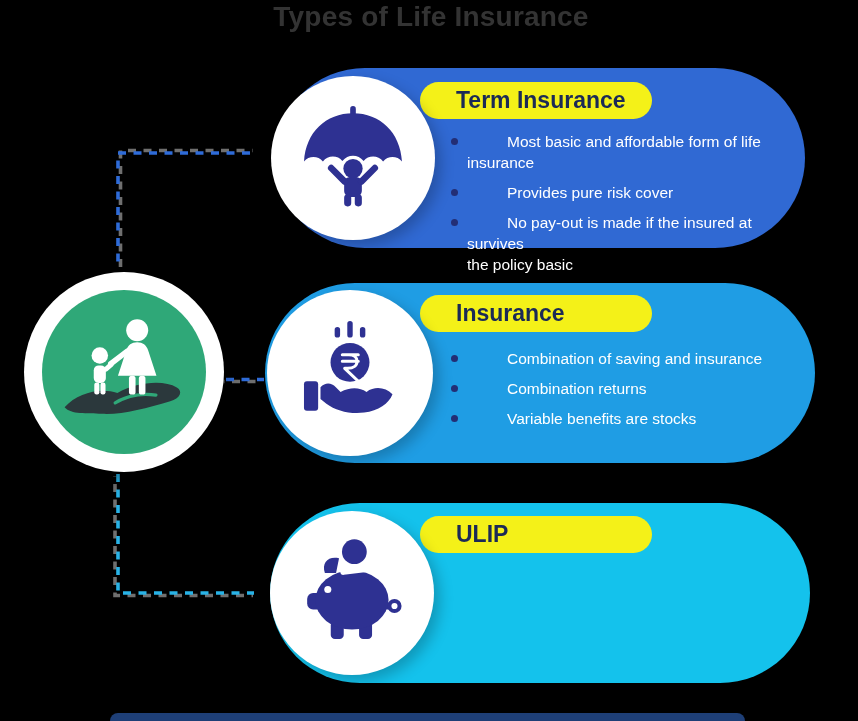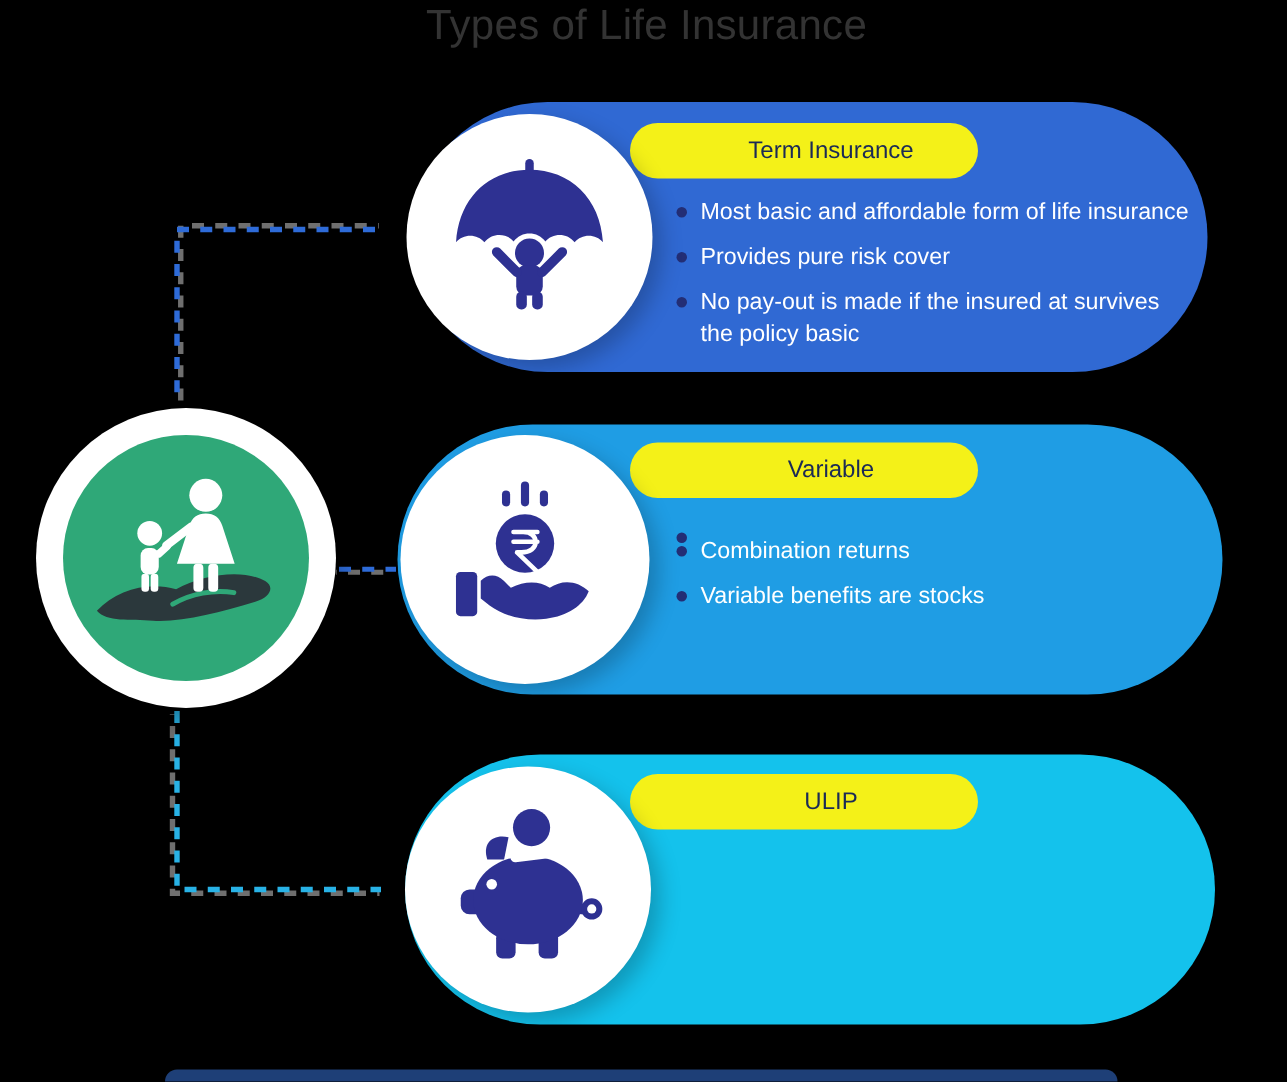--- a/index.html
+++ b/index.html
@@ -3,50 +3,50 @@
 <meta charset="utf-8">
 <style>
   html,body{margin:0;padding:0;}
   body{
     width:858px;height:721px;position:relative;overflow:hidden;
     background:var(--background,#000);
     font-family:"Liberation Sans", sans-serif;
   }
   .title{
     position:absolute;top:1px;left:0;width:822px;text-align:center;
-    text-indent:40px;font-size:28px;font-weight:400;letter-spacing:.2px;
+    text-indent:40px;font-size:28px;font-weight:700;letter-spacing:.2px;
     color:var(--title-color,#333);
   }
   .connector-layer{position:absolute;left:0;top:0;z-index:1;}
   .card{
     position:absolute;height:180px;border-radius:90px;z-index:2;
     background:var(--card-color,#3069d3);
   }
   .card-circle{
     position:absolute;background:#fff;border-radius:50%;
     display:flex;align-items:center;justify-content:center;
     box-shadow:6px 6px 14px rgba(0,0,0,.22);z-index:3;
   }
   .badge{
     position:absolute;width:232px;height:37px;border-radius:18.5px;
     background:var(--yellow,#f4f118);color:var(--navy-text,#1b2a56);
-    font-size:16px;font-weight:400;display:flex;align-items:center;
-    padding-left:36px;box-sizing:border-box;z-index:2;justify-content:center;
+    font-size:23px;font-weight:700;display:flex;align-items:center;
+    padding-left:36px;box-sizing:border-box;z-index:2;
   }
   .bullets{position:absolute;margin:0;padding:0;list-style:none;z-index:2;}
   .bullets li{
     position:relative;padding-left:17px;margin-bottom:9px;
     line-height:21px;max-width:352px;
   }
   .bullets .dot{
     position:absolute;left:1px;top:7px;width:7px;height:7px;border-radius:50%;
     background:var(--bullet-dot,#232e75);display:block;
   }
   .bullets .btxt{
-    color:var(--bullet-text,#fff);font-size:15.5px;white-space:pre-line;
+    color:var(--bullet-text,#fff);font-size:15.5px;white-space:pre-line;margin-left:40px;
   }
   .hub-outer{
     position:absolute;left:24px;top:272px;width:200px;height:200px;
     background:#fff;border-radius:50%;z-index:4;
     display:flex;align-items:center;justify-content:center;
     box-shadow:0 8px 18px rgba(0,0,0,.35);
   }
   .hub-inner{
     width:164px;height:164px;border-radius:50%;
     background:var(--green,#2fa878);
@@ -126,24 +126,24 @@
       <rect x="42.5" y="81" width="6" height="10" rx="2.8"></rect>
       <rect x="51.5" y="81" width="6" height="10" rx="2.8"></rect>
     </g>
     <path class="icon-stroke" d="M43,70 L31.5,58.5" stroke-width="5.5" stroke-linecap="round" fill="none"></path>
     <path class="icon-stroke" d="M57,70 L68.5,58.5" stroke-width="5.5" stroke-linecap="round" fill="none"></path>
   </svg>
 </div>
 
 <div class="card" style="left: 265px; top: 283px; width: 550px; --card-color: #1f9de4;">
   <div class="badge" style="left:155px;top:12px;">
-    <span>Variable</span>
+    <span>Insurance</span>
   </div>
   <ul class="bullets" style="left:185px;top:65px;">
-    <li><span class="dot"></span></li>
+    <li><span class="dot"></span><span class="btxt">Combination of saving and insurance</span></li>
     <li><span class="dot"></span><span class="btxt">Combination returns</span></li>
     <li><span class="dot"></span><span class="btxt">Variable benefits are stocks</span></li>
   </ul>
 </div>
 <div class="card-circle" style="left:267px;top:290px;width:166px;height:166px;">
   <svg width="118" height="118" viewBox="0 0 100 100">
     <g class="icon-fill">
       <rect x="37" y="11" width="4.6" height="9" rx="2.3"></rect>
       <rect x="47.7" y="6" width="4.6" height="14" rx="2.3"></rect>
       <rect x="58.4" y="11" width="4.6" height="9" rx="2.3"></rect>

